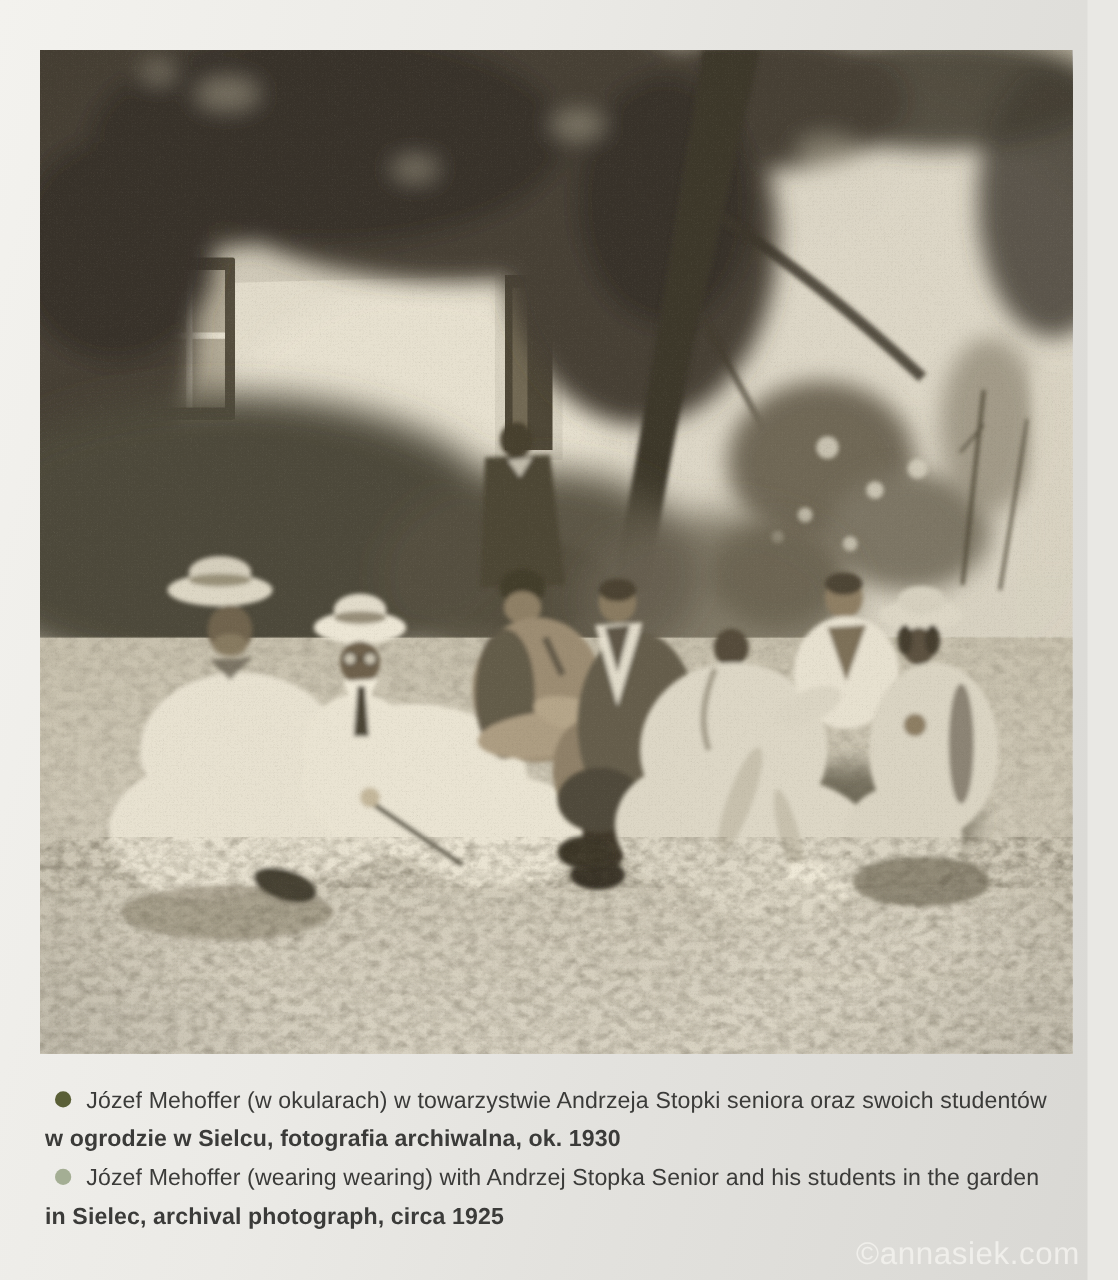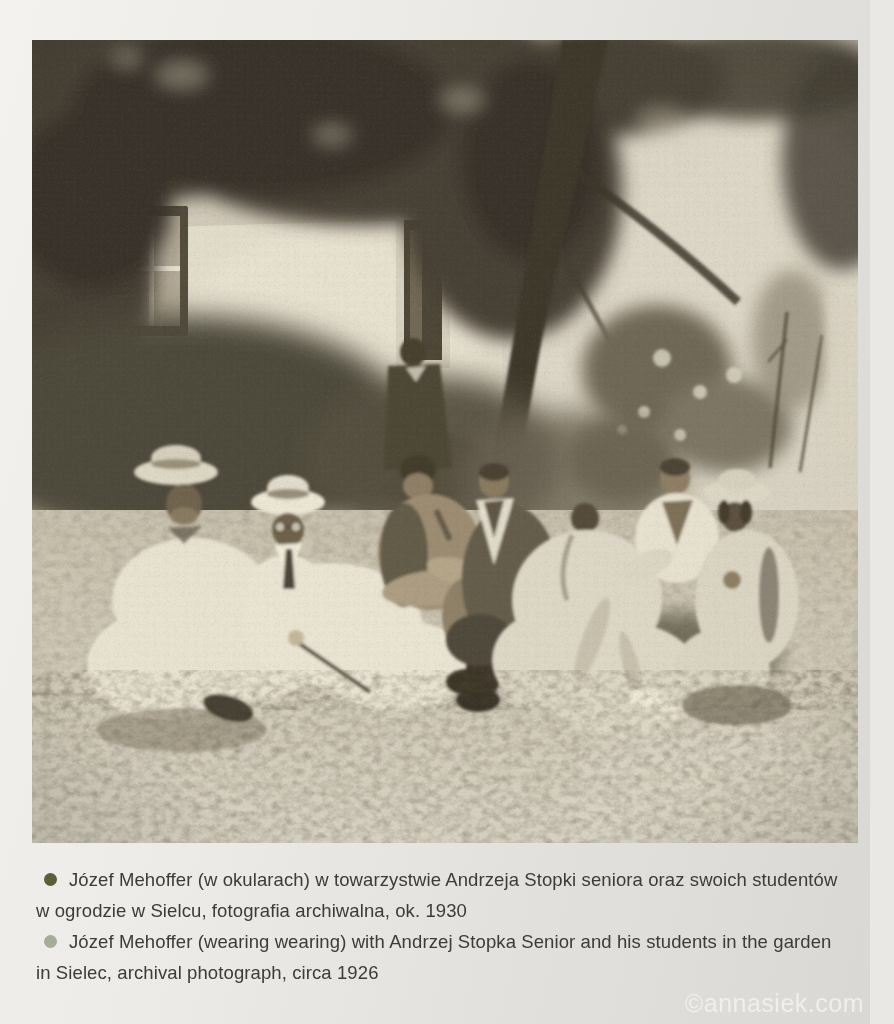--- a/index.html
+++ b/index.html
@@ -23,21 +23,21 @@
     margin:0;padding:0;
     font-size:18.5px;line-height:31px;letter-spacing:0.1px;
     color:var(--color-caption-text,#3b3b39);
   }
   .bullet{
     display:inline-block;width:13px;height:13px;border-radius:50%;
     margin:0 12px 3px 8px;vertical-align:middle;
   }
   .bullet-pl{background:var(--color-bullet-polish,#5a5f37);}
   .bullet-en{background:var(--color-bullet-english,#a4ae94);}
-  .caption-line2{display:block;}
+  .caption-line2{display:block;font-weight:bold;}
   .watermark{
     position:absolute;right:6px;bottom:6px;
     font-size:25px;letter-spacing:0.5px;
     color:var(--color-watermark,#f4f3ef);
     opacity:0.85;
   }
 </style>
 </head>
 <body>
 
@@ -303,19 +303,19 @@
     </svg>
   </figure>
 
   <div class="captions">
     <p class="caption">
       <span class="bullet bullet-pl"></span><span>Józef Mehoffer (w okularach) w towarzystwie Andrzeja Stopki seniora oraz swoich studentów</span>
       <span class="caption-line2">w ogrodzie w Sielcu, fotografia archiwalna, ok. 1930</span>
     </p>
     <p class="caption">
       <span class="bullet bullet-en"></span><span>Józef Mehoffer (wearing wearing) with Andrzej Stopka Senior and his students in the garden</span>
-      <span class="caption-line2">in Sielec, archival photograph, circa 1926</span>
+      <span class="caption-line2">in Sielec, archival photograph, circa 1925</span>
     </p>
   </div>
 
   <div class="watermark">©annasiek.com</div>
 
 </div>
 
 </body></html>

